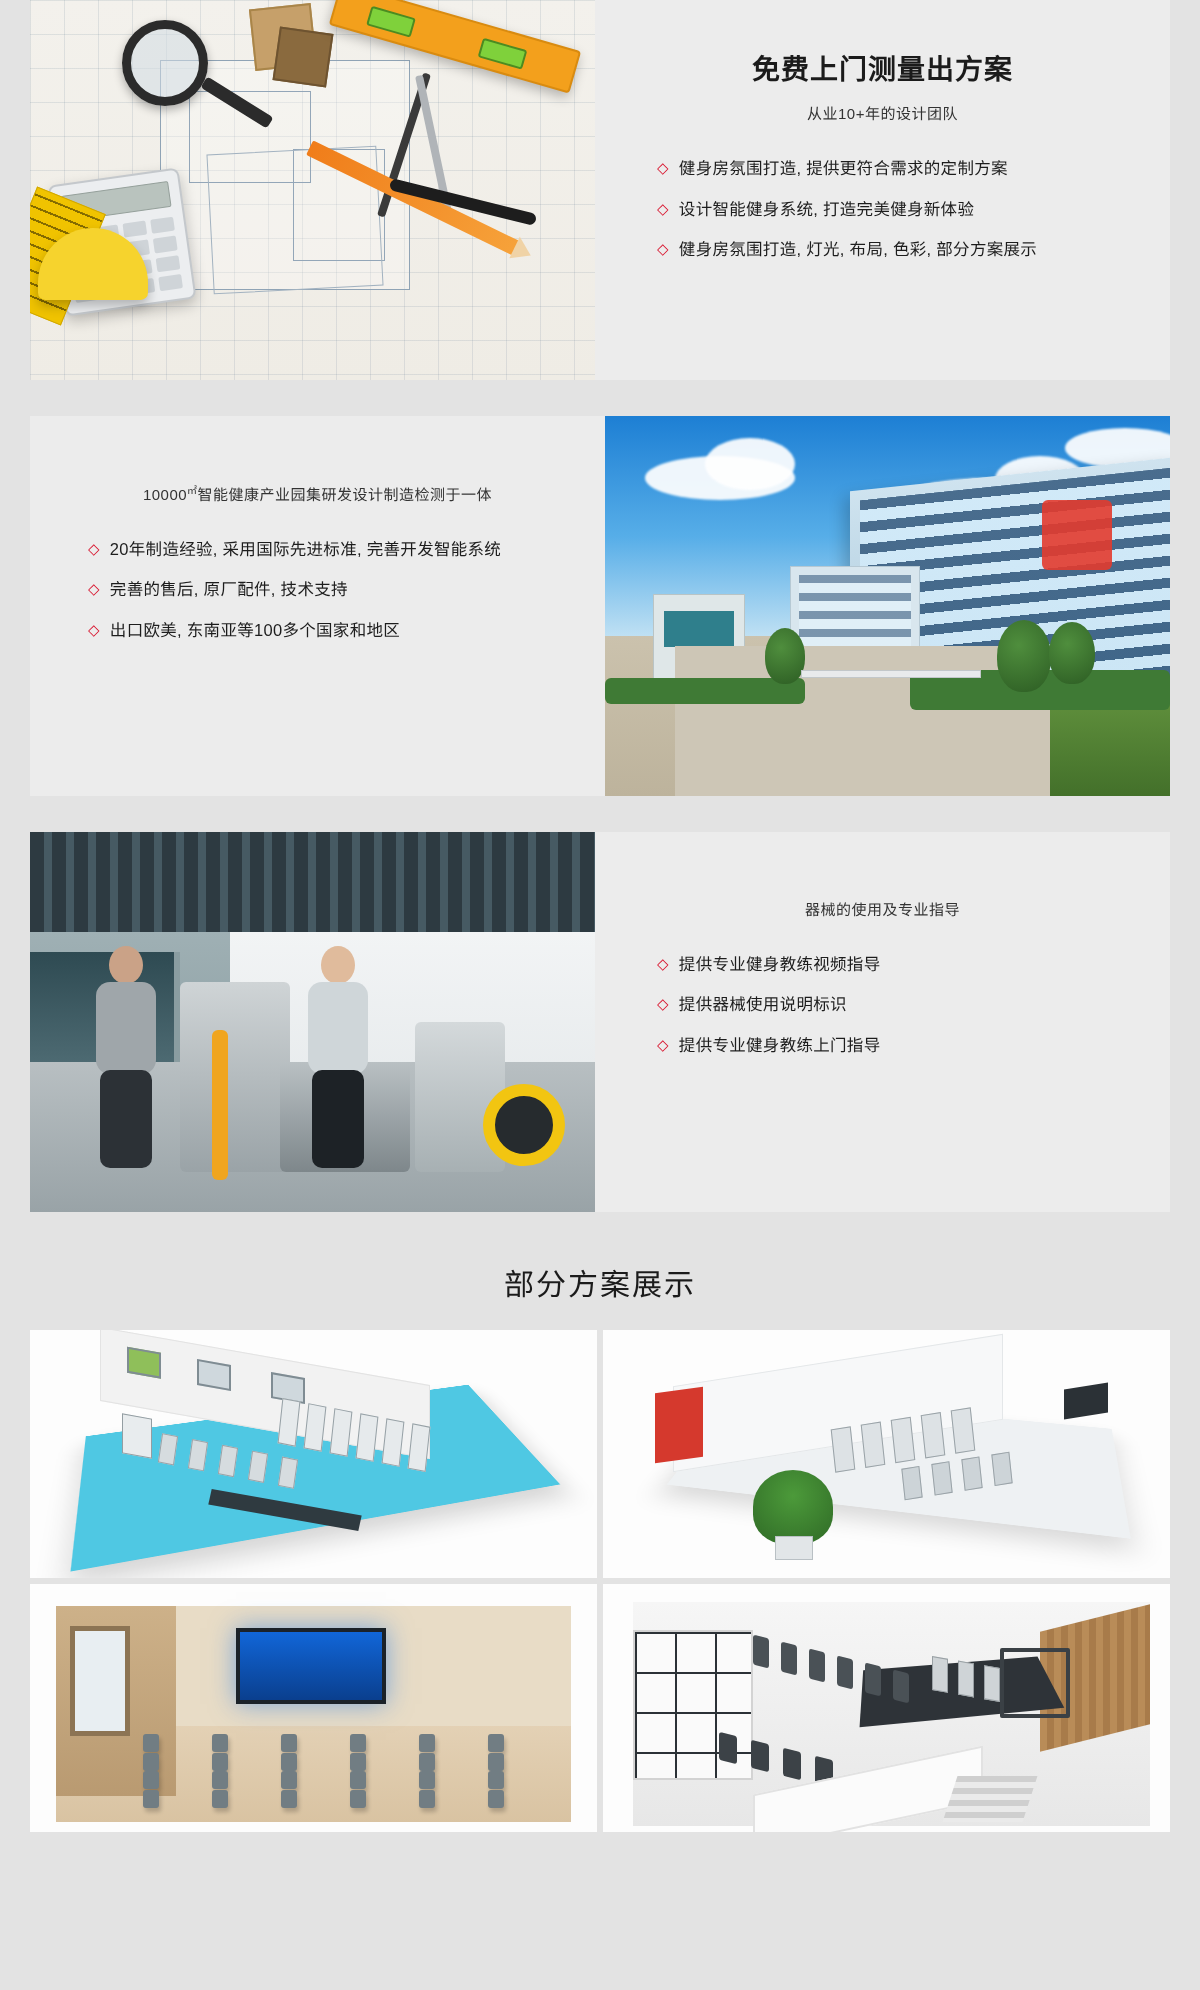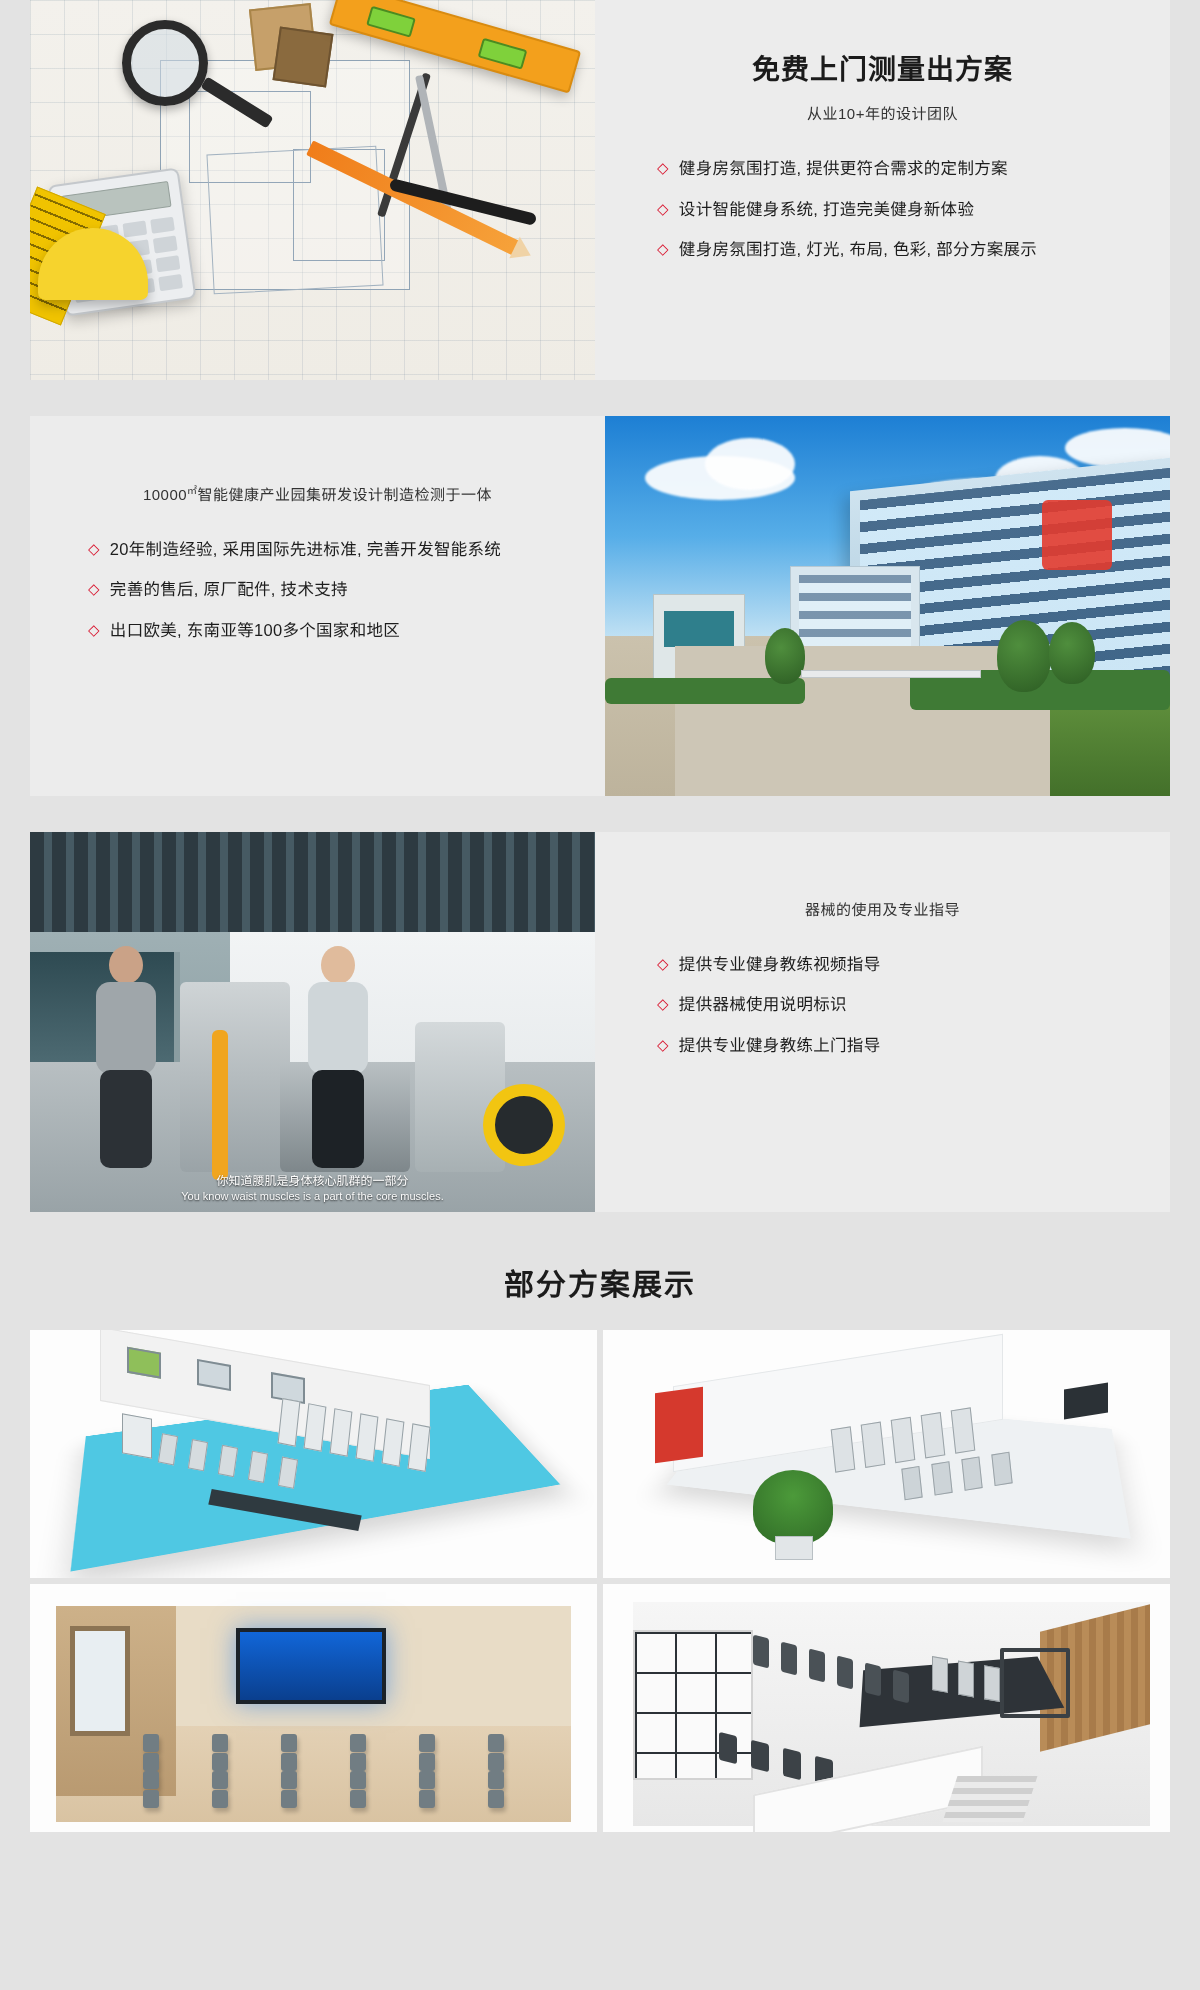--- a/index.html
+++ b/index.html
@@ -341,21 +341,21 @@
     color: #fff; font-size: 12px; text-shadow: 0 1px 2px rgba(0,0,0,.8);
     line-height: 1.35;
   }
   .gym .subtitle .cn { font-size: 12px; display: block; }
   .gym .subtitle .en { font-size: 11px; display: block; opacity: .95; }
 
   
   .section-title {
     text-align: center;
     font-size: 30px;
-    font-weight: bold;
+    font-weight: normal;
     color: #1b1b1b;
     letter-spacing: 2px;
     margin: 48px 0 26px 0;
   }
 
   
   .gallery {
     width: 1140px;
     margin: 0 auto;
     display: grid;
@@ -628,24 +628,20 @@
           <div class="head"></div>
             <div class="torso"></div>
             <div class="legs"></div>
         </div>
         <div class="person p2">
           <div class="hair"></div>
             <div class="head"></div>
             <div class="torso"></div>
             <div class="legs"></div>
         </div>
-        <div class="subtitle">
-          <span class="cn">你知道腰肌是身体核心肌群的一部分</span>
-          <span class="en">You know waist muscles is a part of the core muscles.</span>
-        </div>
       </div>
     </div>
     <div class="copy">
       <div class="sub">器械的使用及专业指导</div>
       <div class="bullets right-pad">
         <div class="bullet">
           <span class="diamond">◇</span>
           <span>提供专业健身教练视频指导</span>
         </div>
         <div class="bullet">

